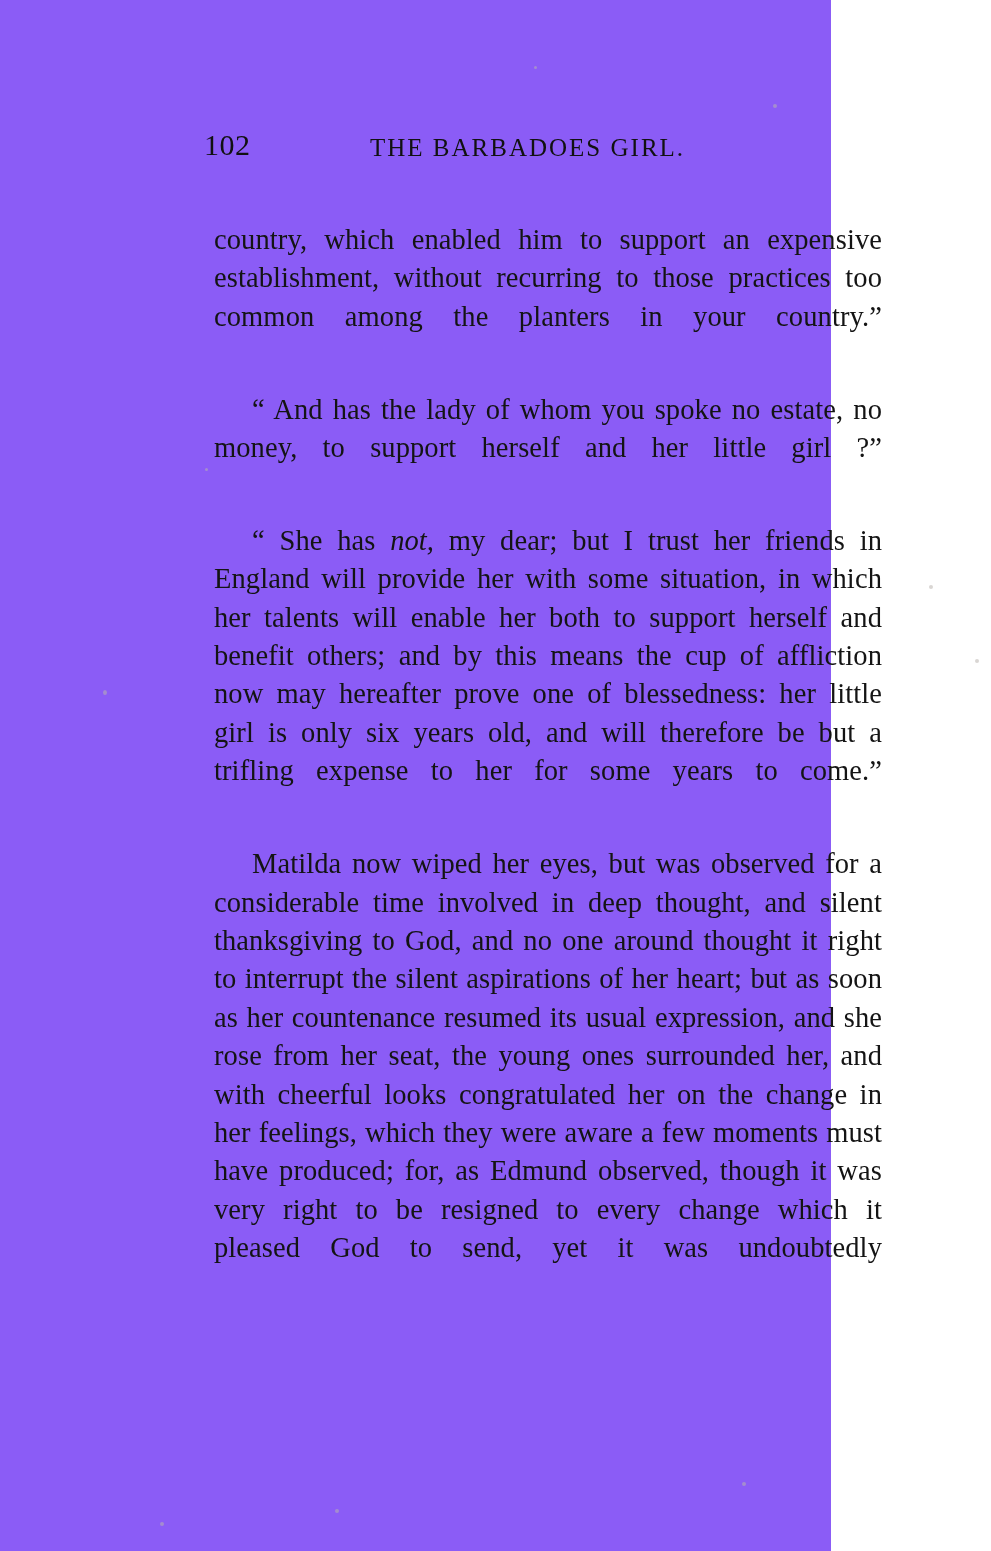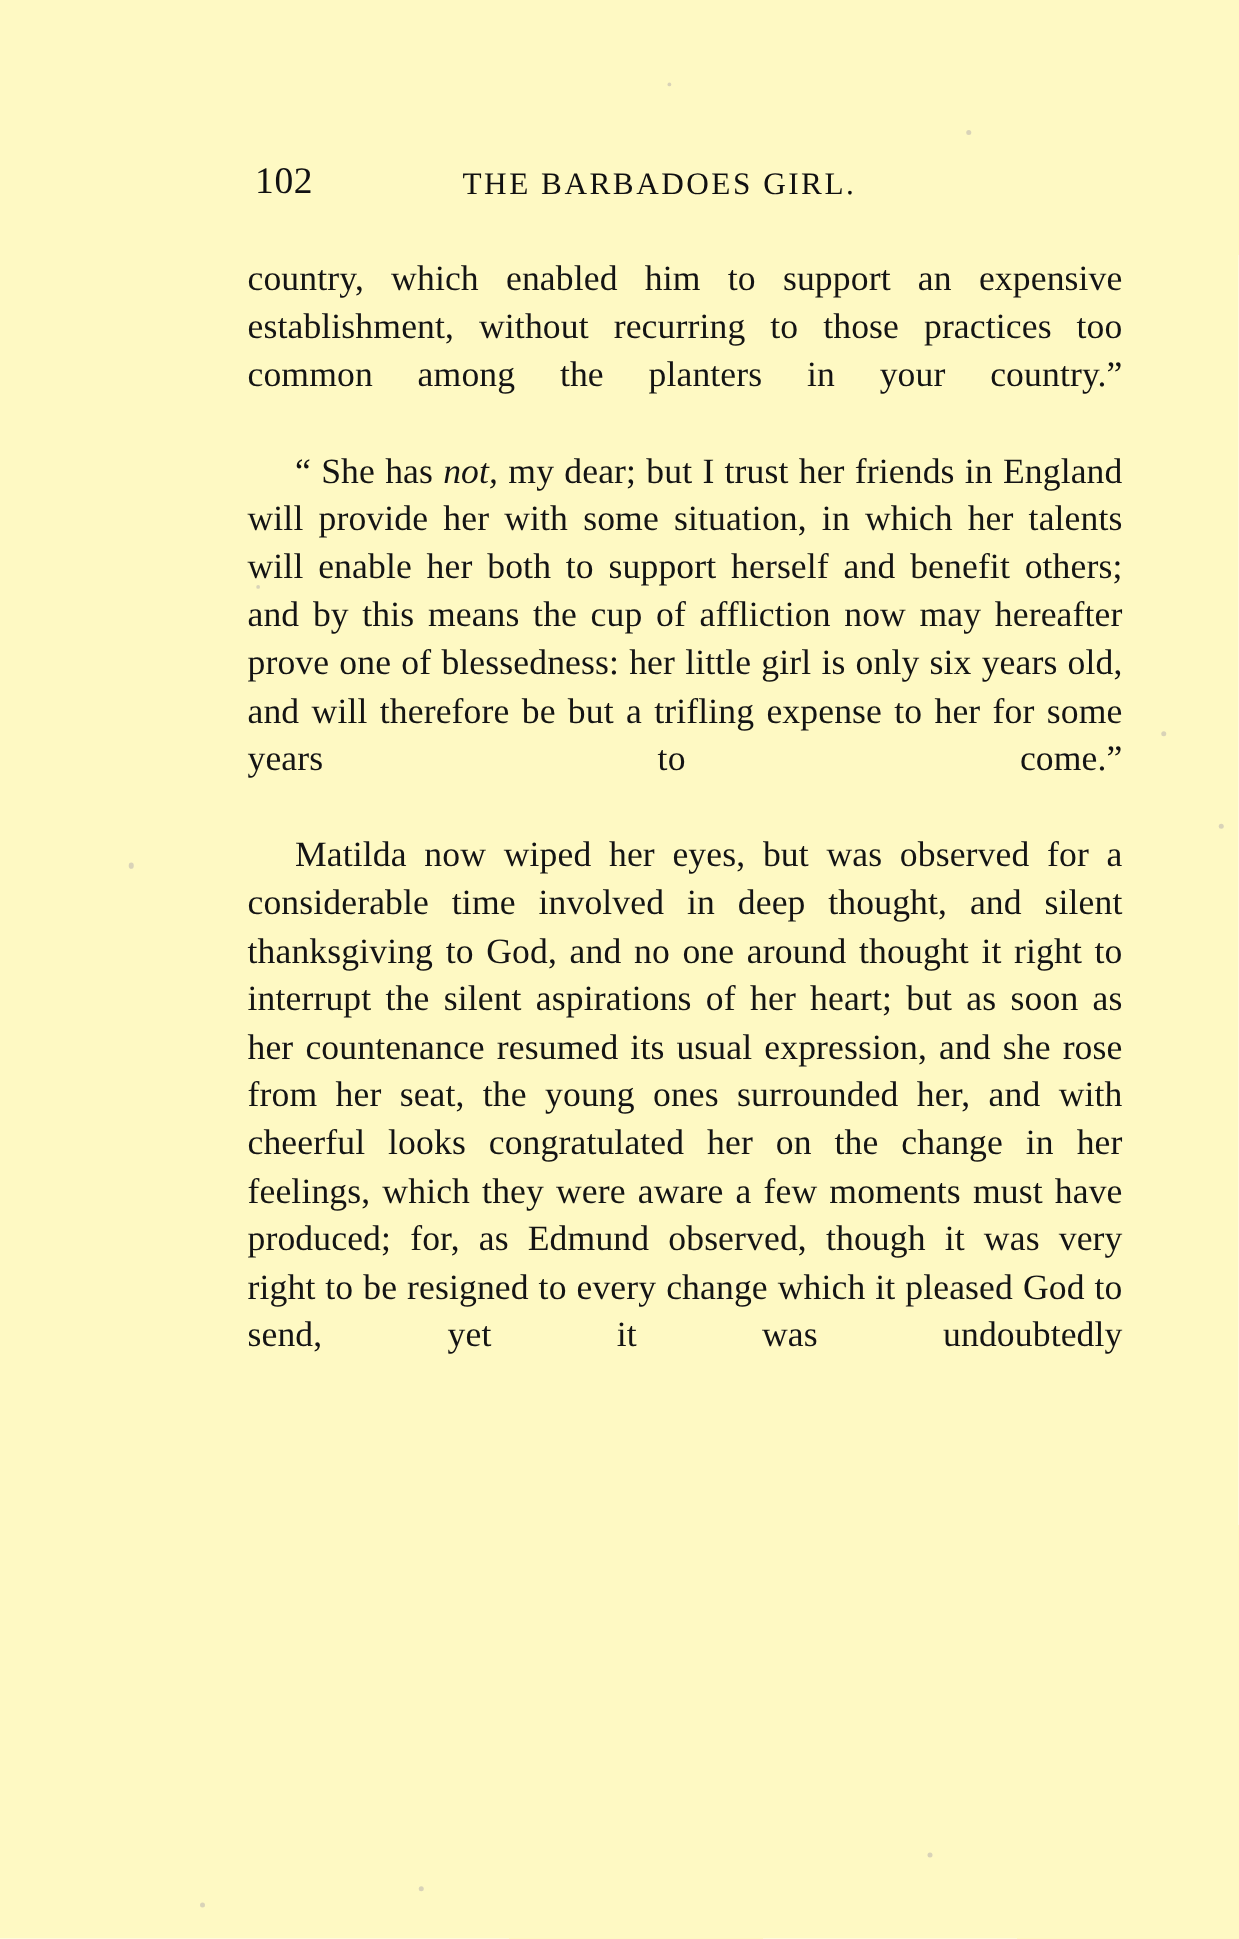--- a/index.html
+++ b/index.html
@@ -12,23 +12,23 @@
     height: 1551px;
     position: relative;
     font-family: "Liberation Serif", "DejaVu Serif", serif;
     color: #151515;
     overflow: hidden;
   }
   .page {
     position: absolute;
     top: 0;
     left: 0;
-    width: 991px;
+    width: 831px;
     height: 1551px;
-    background: #fef9c3;
+    background: #8b5cf6;
   }
   
   .speckle {
     position: absolute;
     border-radius: 50%;
     background: #b9b4ae;
     opacity: .55;
   }
   .header {
     position: absolute;
@@ -57,21 +57,21 @@
     color: #111;
     font-family: "Liberation Serif", "DejaVu Serif", serif;
   }
   .textblock {
     position: absolute;
     top: 205px;
     left: 198px;
     width: 700px;
   }
   p.para {
-    margin: 0;
+    margin: 16px;
     font-size: 28.5px;
     line-height: 38.4px;
     text-align: justify;
     text-justify: inter-word;
     word-spacing: 0.5px;
     letter-spacing: 0.1px;
     color: #141414;
   }
   p.para.indent {
     text-indent: 38px;
@@ -101,17 +101,18 @@
   <div class="speckle" style="left:534px;top:66px;width:3px;height:3px;"></div>
   <div class="speckle" style="left:205px;top:468px;width:3px;height:3px;"></div>
 
   <div class="header">
     <div class="folio">102</div>
     <div class="running-head">THE BARBADOES GIRL.</div>
   </div>
 
   <div class="textblock">
     <p class="para">country, which enabled him to support an expensive establishment, without recurring to those practices too common among the planters in your country.”</p>
+    <p class="para indent">“ And has the lady of whom you spoke no estate, no money, to support herself and her little girl ?”</p>
     <p class="para indent"><span>“ She has </span><em>not,</em><span> my dear; but I trust her friends in England will provide her with some situation, in which her talents will enable her both to support herself and benefit others; and by this means the cup of affliction now may hereafter prove one of blessedness: her little girl is only six years old, and will therefore be but a trifling expense to her for some years to come.”</span></p>
     <p class="para indent">Matilda now wiped her eyes, but was observed for a considerable time involved in deep thought, and silent thanksgiving to God, and no one around thought it right to interrupt the silent aspirations of her heart; but as soon as her countenance resumed its usual expression, and she rose from her seat, the young ones surrounded her, and with cheerful looks congratulated her on the change in her feelings, which they were aware a few moments must have produced; for, as Edmund observed, though it was very right to be resigned to every change which it pleased God to send, yet it was undoubtedly</p>
   </div>
 
 </div>
 
 </body></html>

